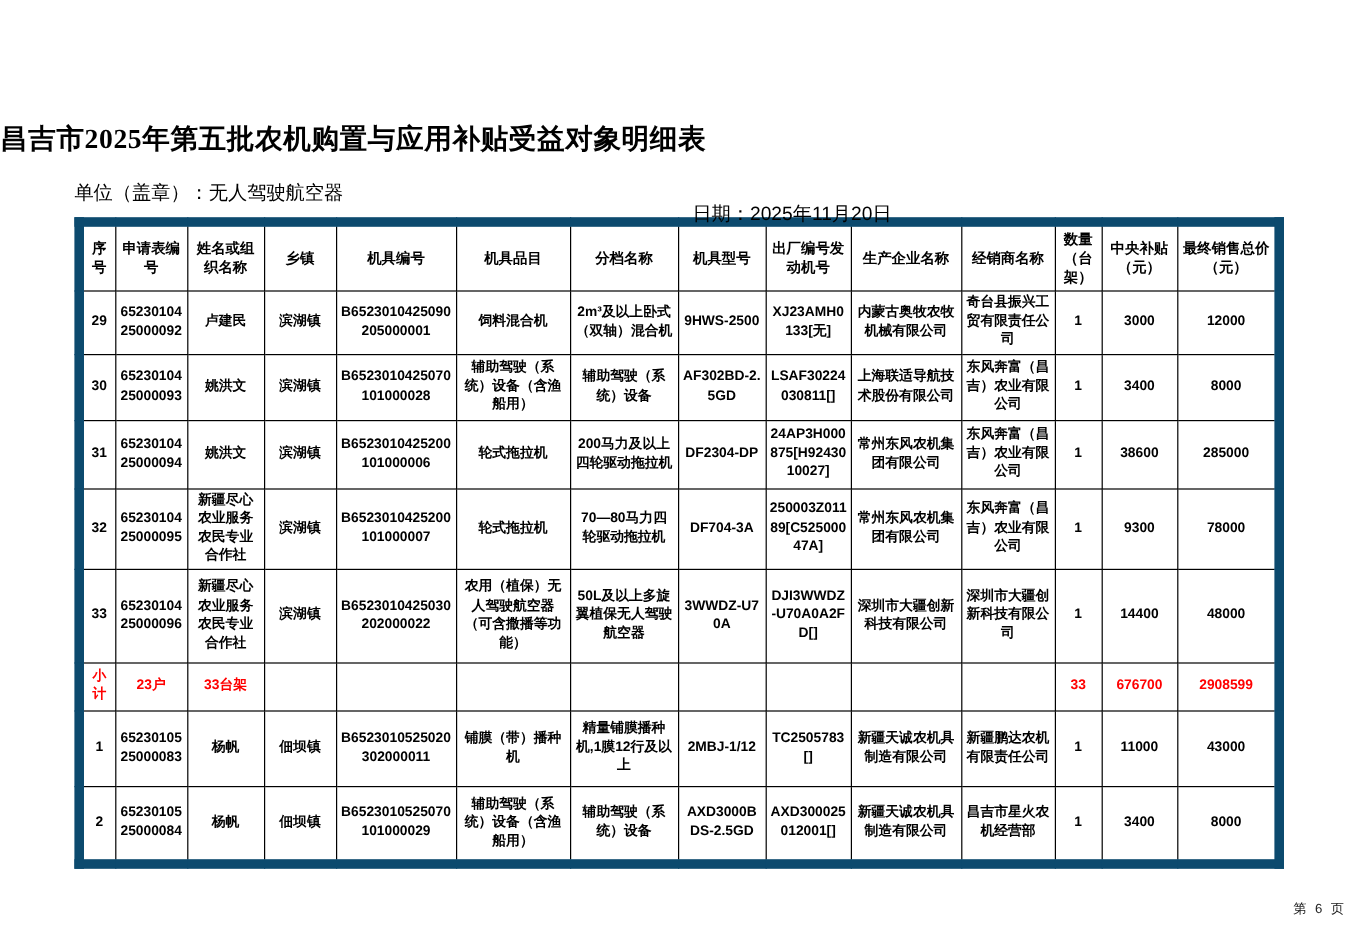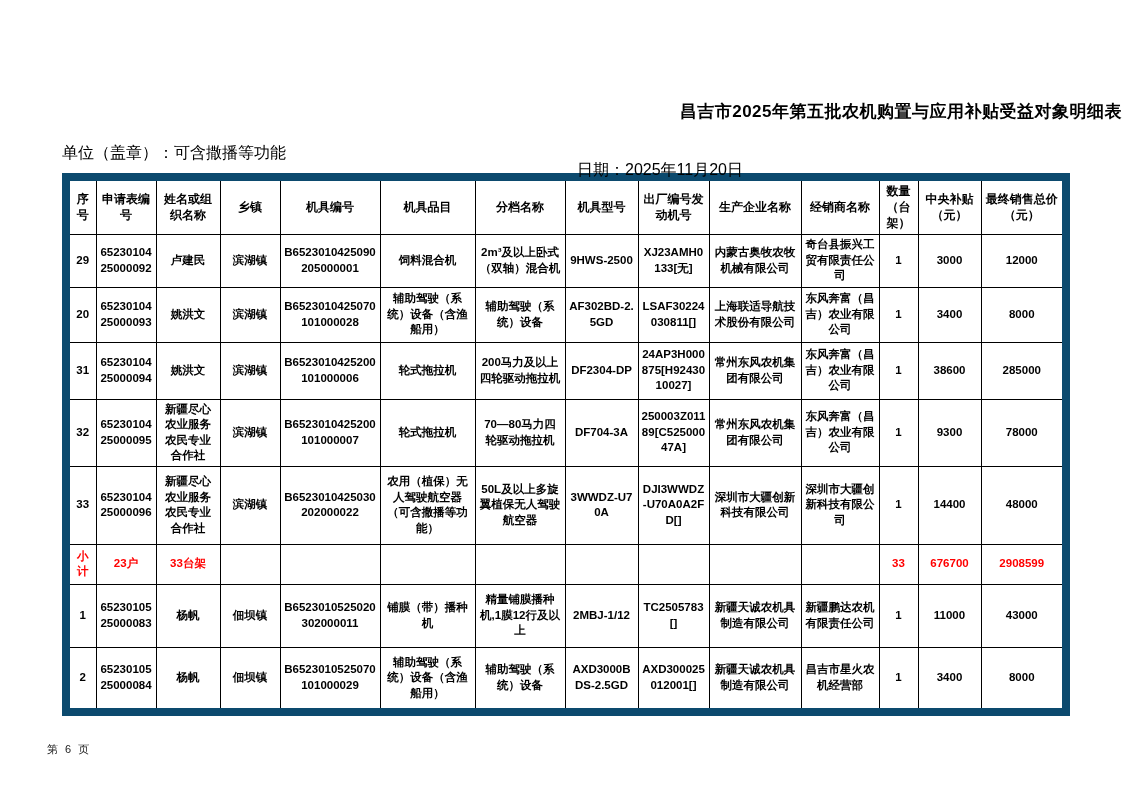--- a/index.html
+++ b/index.html
@@ -12,24 +12,25 @@
     overflow: hidden;
   }
   .page {
     position: relative;
     width: 1122px;
     height: 793px;
     padding-top: 100px;
     background: #fff;
   }
   .doc-title {
-    text-align: right;
-    font-size: 17px;
+    text-align: left;
+    font-size: 23px;
     font-weight: bold;
     letter-spacing: 0.5px;
+    font-family: Liberation Serif, serif;
   }
   .meta-row {
     position: relative;
     width: 1000px;
     margin: 20px 0 10px 62px;
     font-size: 16px;
     height: 20px;
   }
   .meta-row .unit { position: absolute; left: 0; top: 0; }
   .meta-row .date { position: absolute; left: 515px; top: 0; margin-top: 17px; }
@@ -55,37 +56,37 @@
   tbody tr:nth-child(1) { height: 53px; }
   tbody tr:nth-child(2) { height: 55px; }
   tbody tr:nth-child(3) { height: 57px; }
   tbody tr:nth-child(4) { height: 65px; }
   tbody tr:nth-child(5) { height: 78px; }
   tbody tr:nth-child(6) { height: 40px; }
   tbody tr:nth-child(7) { height: 63px; }
   tbody tr:nth-child(8) { height: 65px; }
   tbody tr.subtotal td { color: #ff0000; }
   .page-footer {
-    text-align: left;
+    text-align: right;
     margin-top: 26px;
     font-size: 11px;
     color: #222;
     letter-spacing: 2px;
     margin-left: 47px;
   }
 </style>
 </head>
 <body>
 
 <div class="page">
 
   <div class="doc-title">昌吉市2025年第五批农机购置与应用补贴受益对象明细表</div>
 
   <div class="meta-row">
-    <span class="unit">单位（盖章）：可含撒播等功能</span>
+    <span class="unit">单位（盖章）：无人驾驶航空器</span>
     <span class="date">日期：2025年11月20日</span>
   </div>
 
   <table class="subsidy">
     <colgroup>
       <col style="width:30px">
         <col style="width:60px">
         <col style="width:64px">
       <col style="width:60px">
         <col style="width:100px">
@@ -128,21 +129,21 @@
           <td>2m³及以上卧式（双轴）混合机</td>
           <td>9HWS-2500</td>
           <td>XJ23AMH0133[无]</td>
           <td>内蒙古奥牧农牧机械有限公司</td>
           <td>奇台县振兴工贸有限责任公司</td>
           <td>1</td>
           <td>3000</td>
           <td>12000</td>
         </tr>
         <tr>
-          <td>20</td>
+          <td>30</td>
           <td>6523010425000093</td>
           <td>姚洪文</td>
           <td>滨湖镇</td>
           <td>B6523010425070101000028</td>
           <td>辅助驾驶（系统）设备（含渔船用）</td>
           <td>辅助驾驶（系统）设备</td>
           <td>AF302BD-2.5GD</td>
           <td>LSAF30224030811[]</td>
           <td>上海联适导航技术股份有限公司</td>
           <td>东风奔富（昌吉）农业有限公司</td>

